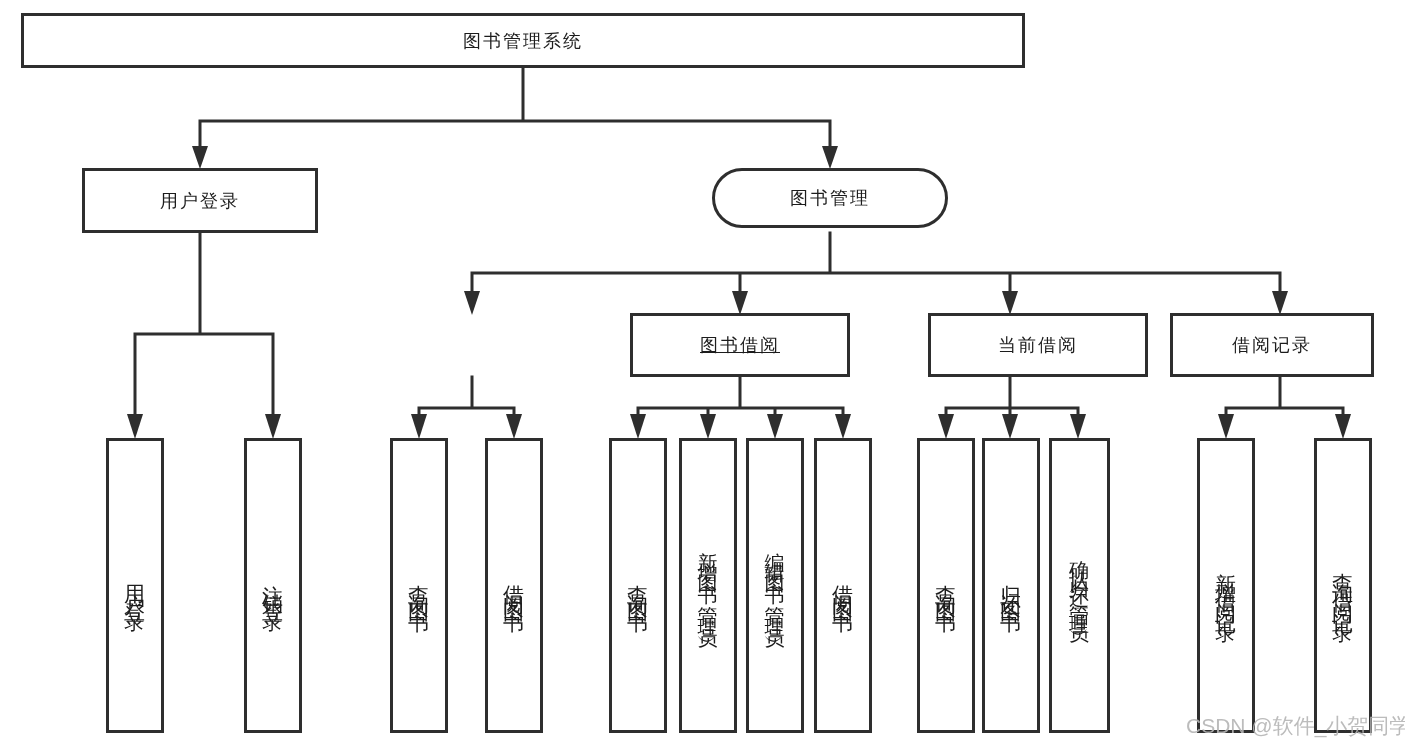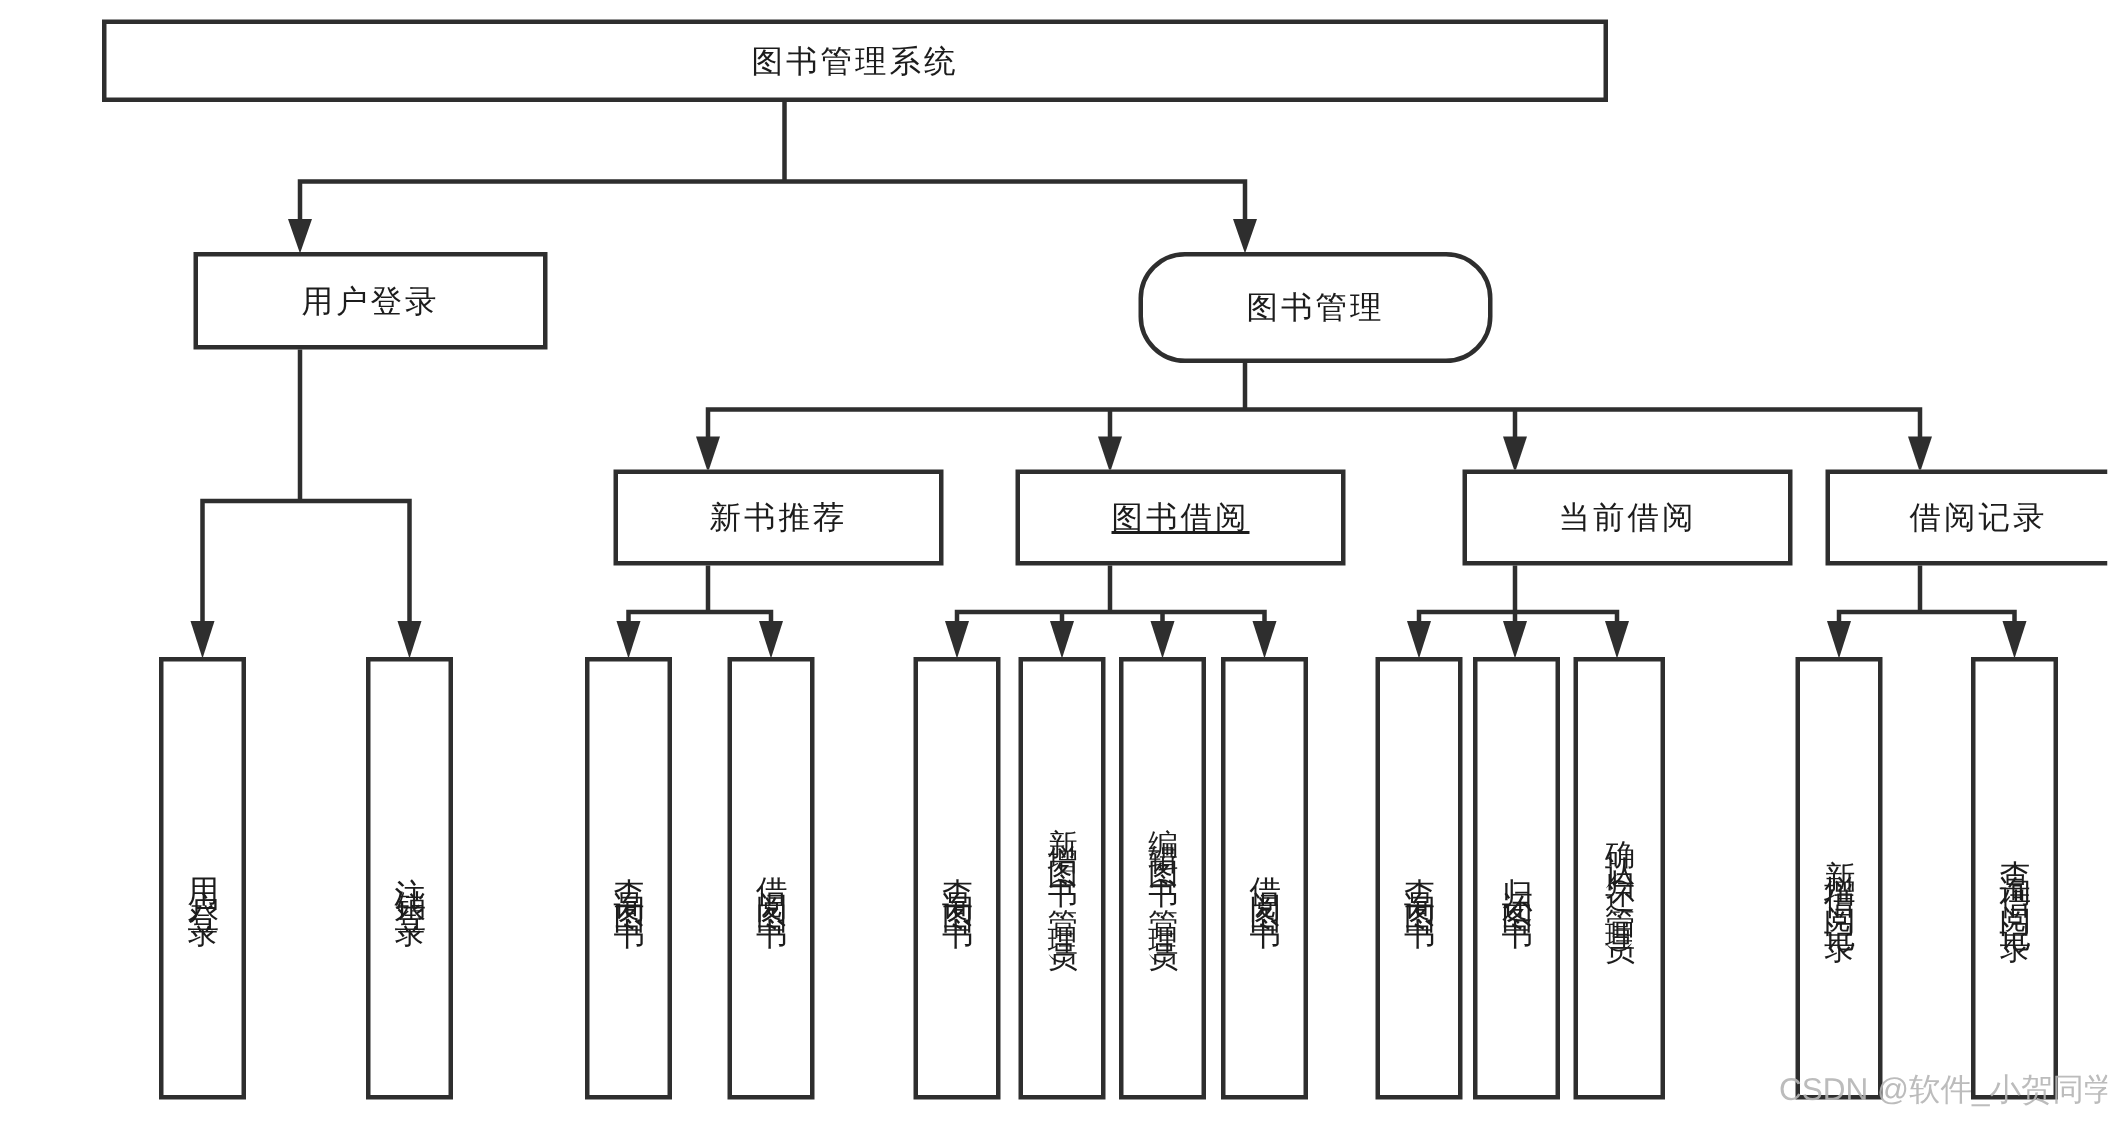--- a/index.html
+++ b/index.html
@@ -26,24 +26,23 @@
     box-sizing: border-box;
     background: #ffffff;
     border: 3px solid #2e2e2e;
     color: #1c1c1c;
     display: flex;
     align-items: center;
     justify-content: center;
     z-index: 1;
   }
   .hnode {
-    font-size: 21px;
+    font-size: 18px;
     letter-spacing: 2px;
     white-space: nowrap;
-    margin-left: 47px;
   }
   .vnode {
     font-size: 21px;
   }
   .vnode .vtext {
     writing-mode: vertical-lr;
     text-orientation: mixed;
     letter-spacing: 9px;
     line-height: 1;
     white-space: nowrap;
@@ -111,27 +110,24 @@
     </g>
   </svg>
 
   <div class="node hnode" style="left:21px; top:13px; width:1004px; height:55px;">
     <span>图书管理系统</span>
   </div>
 
   <div class="node hnode" style="left:82px; top:168px; width:236px; height:65px;">
     <span>用户登录</span>
   </div>
-  <div class="node hnode" style="left:712px; top:168px; width:236px; height:74px;border-radius:31px;">
+  <div class="node hnode" style="left:712px; top:168px; width:236px; height:60px;border-radius:31px;">
     <span>图书管理</span>
   </div>
 
-  <div class="node hnode" style="left:362px; top:313px; width:220px; height:64px;">
-    <span>新书推荐</span>
-  </div>
   <div class="node hnode" style="left:630px; top:313px; width:220px; height:64px;text-decoration:underline;">
     <span>图书借阅</span>
   </div>
   <div class="node hnode" style="left:928px; top:313px; width:220px; height:64px;">
     <span>当前借阅</span>
   </div>
   <div class="node hnode" style="left:1170px; top:313px; width:204px; height:64px;">
     <span>借阅记录</span>
   </div>
 

